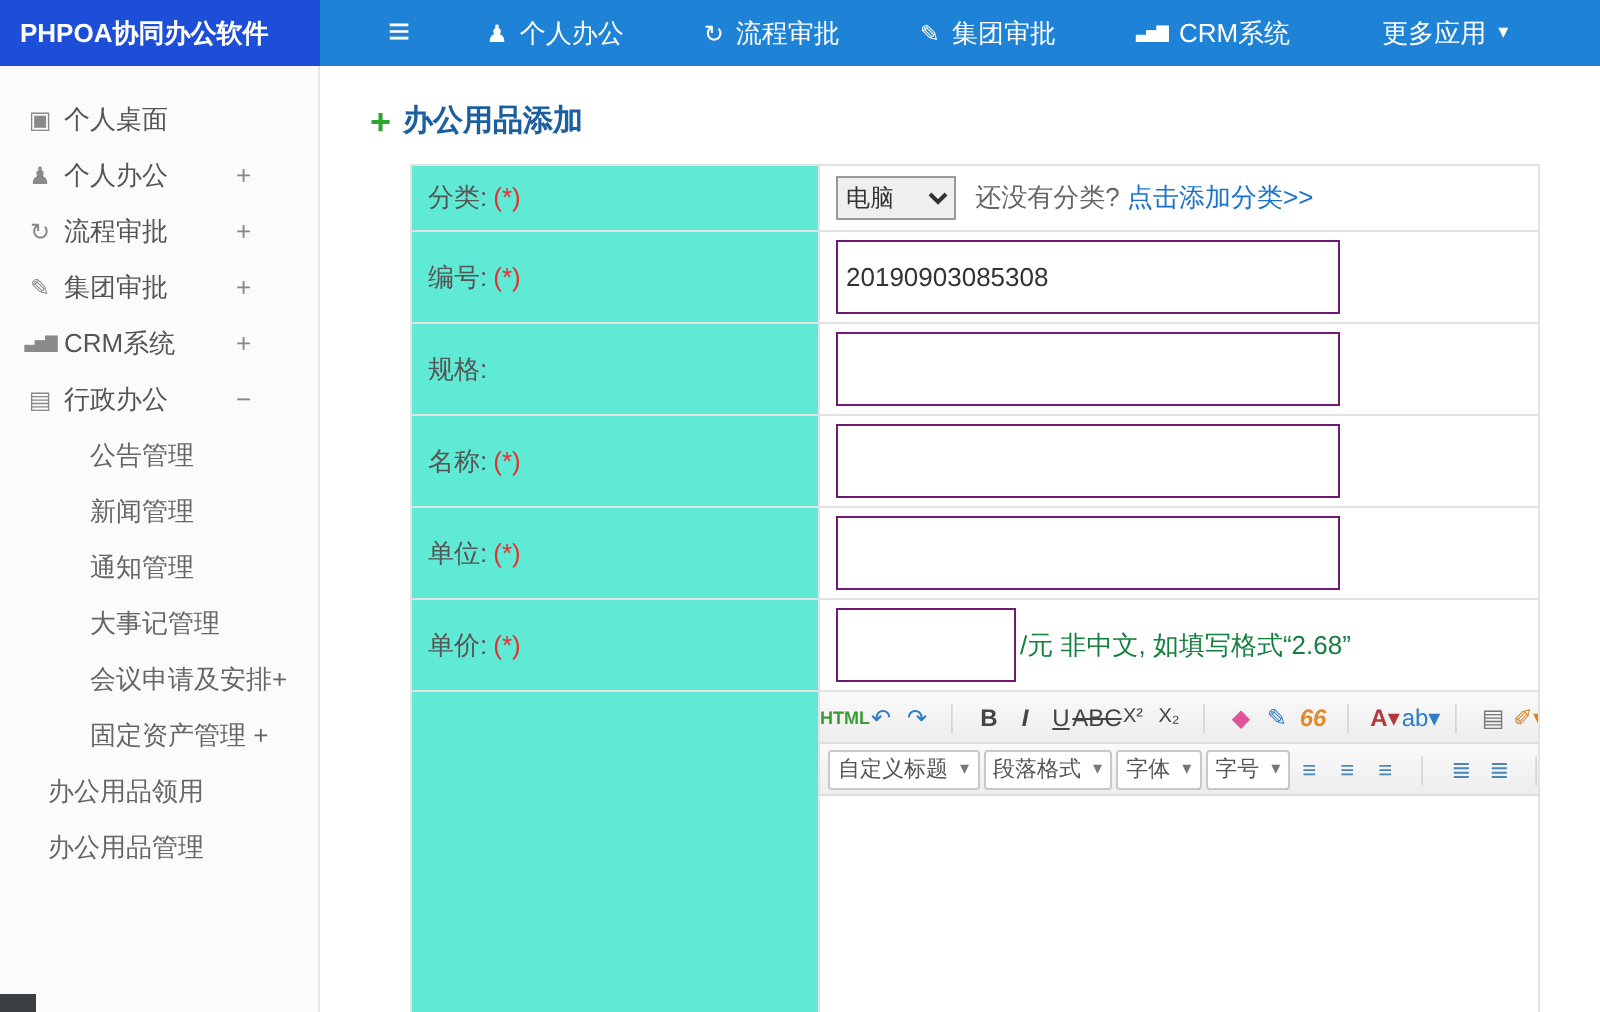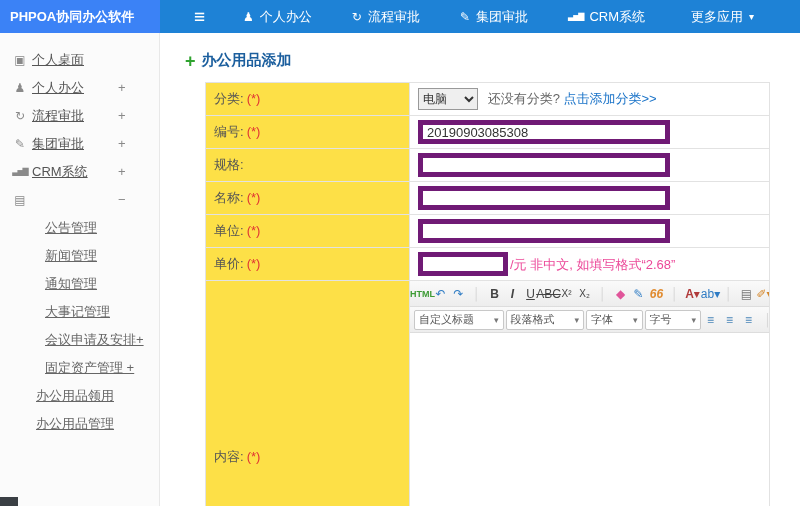--- a/index.html
+++ b/index.html
@@ -3,65 +3,65 @@
 <meta charset="utf-8">
 <style>
   * { box-sizing: border-box; margin: 0; padding: 0; }
   html,body { width:800px; height:506px; overflow:hidden; }
   body {
     font-family:"Liberation Sans","DejaVu Sans",sans-serif;
     font-size:13px; color:#333; background:#fff; position:relative;
   }
   
   .topbar { position:absolute; top:0; left:0; right:0; height:33px; background:#1e82d6; display:flex; align-items:center; }
-  .logo { width:160px; height:33px; background:#3b82f6; color:#fff; font-weight:bold; font-size:13px; display:flex; align-items:center; padding-left:10px; flex:0 0 160px; }
+  .logo { width:160px; height:33px; background:#1d4ed8; color:#fff; font-weight:bold; font-size:13px; display:flex; align-items:center; padding-left:10px; flex:0 0 160px; }
   .menu-toggle { color:#fff; font-size:19px; margin-left:34px; cursor:pointer; line-height:1; }
   .nav { display:flex; margin-left:38px; gap:34px; align-items:center; }
   .nav-item { color:#fff; font-size:13px; display:flex; align-items:center; gap:6px; cursor:pointer; white-space:nowrap; }
   .nav-icon { font-size:12px; line-height:1; }
   .nav-icon[data-name="chart-icon"] { font-size:8px; letter-spacing:-1px; }
   .nav-caret { font-size:10px; }
   
   .sidebar { position:absolute; top:33px; left:0; width:160px; bottom:0; background:#fbfbfb; border-right:1px solid #e8e8e8; padding-top:13px; }
   .side-item { position:relative; height:28px; line-height:28px; color:#555; cursor:pointer; font-size:13px; }
   .side-item .icon { position:absolute; left:12px; width:16px; color:#8a8a8a; font-size:12px; text-align:center; }
   .side-item .icon[data-name="chart-icon"] { font-size:8px; letter-spacing:-1px; }
-  .side-item .txt { display:block; white-space:nowrap; overflow:hidden;text-decoration:underline; }
+  .side-item .txt { display:block; white-space:nowrap; overflow:hidden; }
   .lvl1 .txt { margin-left:32px; color:#555; }
   .lvl2 .txt { margin-left:45px; color:#666; }
-  .lvl3 .txt { margin-left:36px; color:#666; }
+  .lvl3 .txt { margin-left:24px; color:#666; }
   .side-item .exp { position:absolute; left:118px; top:0; color:#888; }
   .corner-artifact { position:absolute; left:0; bottom:0; width:18px; height:9px; background:#3a3f44; }
   
   .main { position:absolute; top:33px; left:160px; right:0; bottom:0; background:#fff; overflow:hidden; }
   .page-title { margin:18px 0 12px 25px; font-size:15px; font-weight:bold; color:#1c5f9e; display:flex; align-items:center; gap:6px; }
   .plus { color:#2fa32f; font-size:18px; font-weight:bold; line-height:1; }
   
   .form-table { border-collapse:collapse; margin-left:45px; width:565px; table-layout:fixed; }
   .form-table td { border:1px solid #e2e2e2; font-size:13px; color:#555; }
-  td.lbl { width:204px; padding-left:8px; height:33px; background:#fde047; }
+  td.lbl { width:204px; padding-left:8px; height:33px; background:#5eead4; }
   td.val { padding:4px 8px; }
   td.val-editor { padding:0; vertical-align:top; }
   td.lbl-content { vertical-align:middle; }
   .req { color:#e03333; margin-left:3px; }
-  .txt-input { height:24px; border:5px solid #701a75; width:252px; padding:0 4px; font-size:13px; color:#333; font-family:inherit; }
+  .txt-input { height:37px; border:1px solid #701a75; width:252px; padding:0 4px; font-size:13px; color:#333; font-family:inherit; }
   .price-input { width:90px; }
   select.cat { height:22px; border:1px solid #999; font-size:12px; min-width:60px; color:#333; font-family:inherit; }
   .hint { color:#666; margin-left:6px; }
   .link { color:#1a73c8; text-decoration:none; cursor:pointer; }
-  .suffix { color:#ec4899; margin-left:2px; }
+  .suffix { color:#15803d; margin-left:2px; }
   
   .editor { display:flex; flex-direction:column; height:352px; width:100%; }
   .toolbar { flex:0 0 26px; background:linear-gradient(#fafafa,#ededed); border-bottom:1px solid #ddd; display:flex; align-items:center; padding:2px 4px; gap:1px; overflow:hidden; }
   .tb-btn { min-width:17px; height:20px; display:inline-flex; align-items:center; justify-content:center; font-size:12px; color:#444; border-radius:2px; cursor:pointer; padding:0 2px; white-space:nowrap; }
   [data-name="html-source-button"] { font-size:9px; }
   [data-name="strikethrough-button"] { font-size:12px; }
   [data-name="superscript-button"], [data-name="subscript-button"] { font-size:10px; }
   .dd-group, .icon-group { display:inline-flex; align-items:center; gap:2px; }
-  .dd { display:inline-flex; align-items:center; background:#fff; border:1px solid #c8c8c8; height:20px; padding:0 4px; font-size:11px; color:#555; gap:20px; border-radius:2px; cursor:pointer; white-space:nowrap; }
+  .dd { display:inline-flex; align-items:center; background:#fff; border:1px solid #c8c8c8; height:20px; padding:0 4px; font-size:11px; color:#555; gap:6px; border-radius:2px; cursor:pointer; white-space:nowrap; }
   .dd .caret { color:#777; font-size:9px; }
   .editor-body { flex:1 1 auto; background:#fff; }
 </style>
 </head>
 <body>
 
 <header class="topbar" data-name="topbar">
   <div class="logo" data-name="app-logo">PHPOA协同办公软件</div>
   <span class="menu-toggle" data-name="hamburger-menu-icon">≡</span>
   <nav class="nav" data-name="topnav">
@@ -125,20 +125,21 @@
     </div>
 
     <div class="side-item lvl1" data-name="sidebar-item-crm">
       <span class="icon" data-name="chart-icon">▃▅▇</span>
       <span class="txt" data-name="sidebar-item-label">CRM系统</span>
       <span class="exp" data-name="expander-icon">+</span>
     </div>
 
     <div class="side-item lvl1" data-name="sidebar-item-admin-office">
       <span class="icon" data-name="briefcase-icon">▤</span>
+      <span class="txt" data-name="sidebar-item-label">行政办公</span>
       <span class="exp" data-name="expander-icon">−</span>
     </div>
 
     <div class="side-item lvl2" data-name="sidebar-item-announcement-mgmt">
       <span class="icon"></span>
       <span class="txt" data-name="sidebar-item-label">公告管理</span>
       <span class="exp" data-name="expander-icon"></span>
     </div>
 
     <div class="side-item lvl2" data-name="sidebar-item-news-mgmt">

